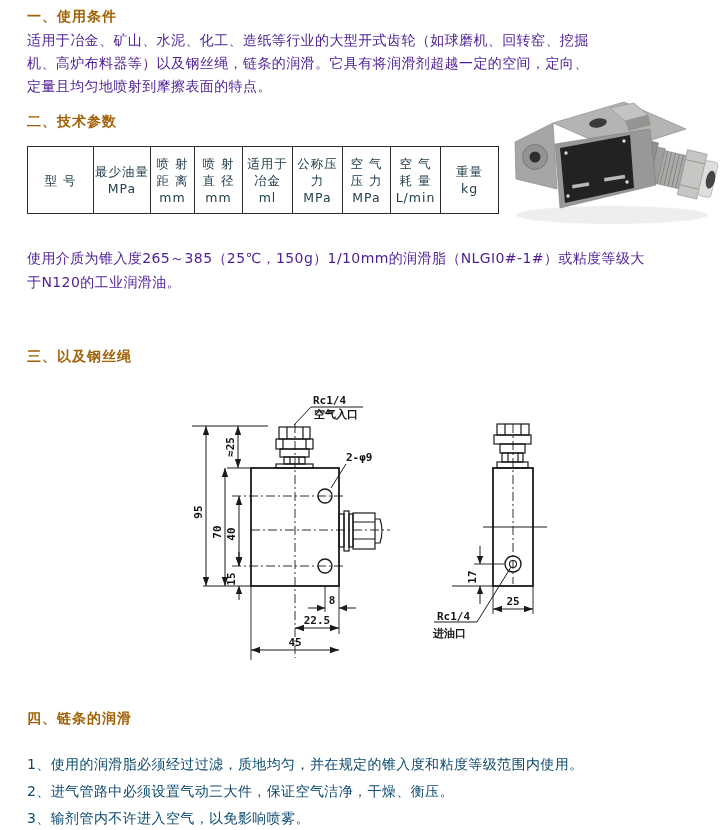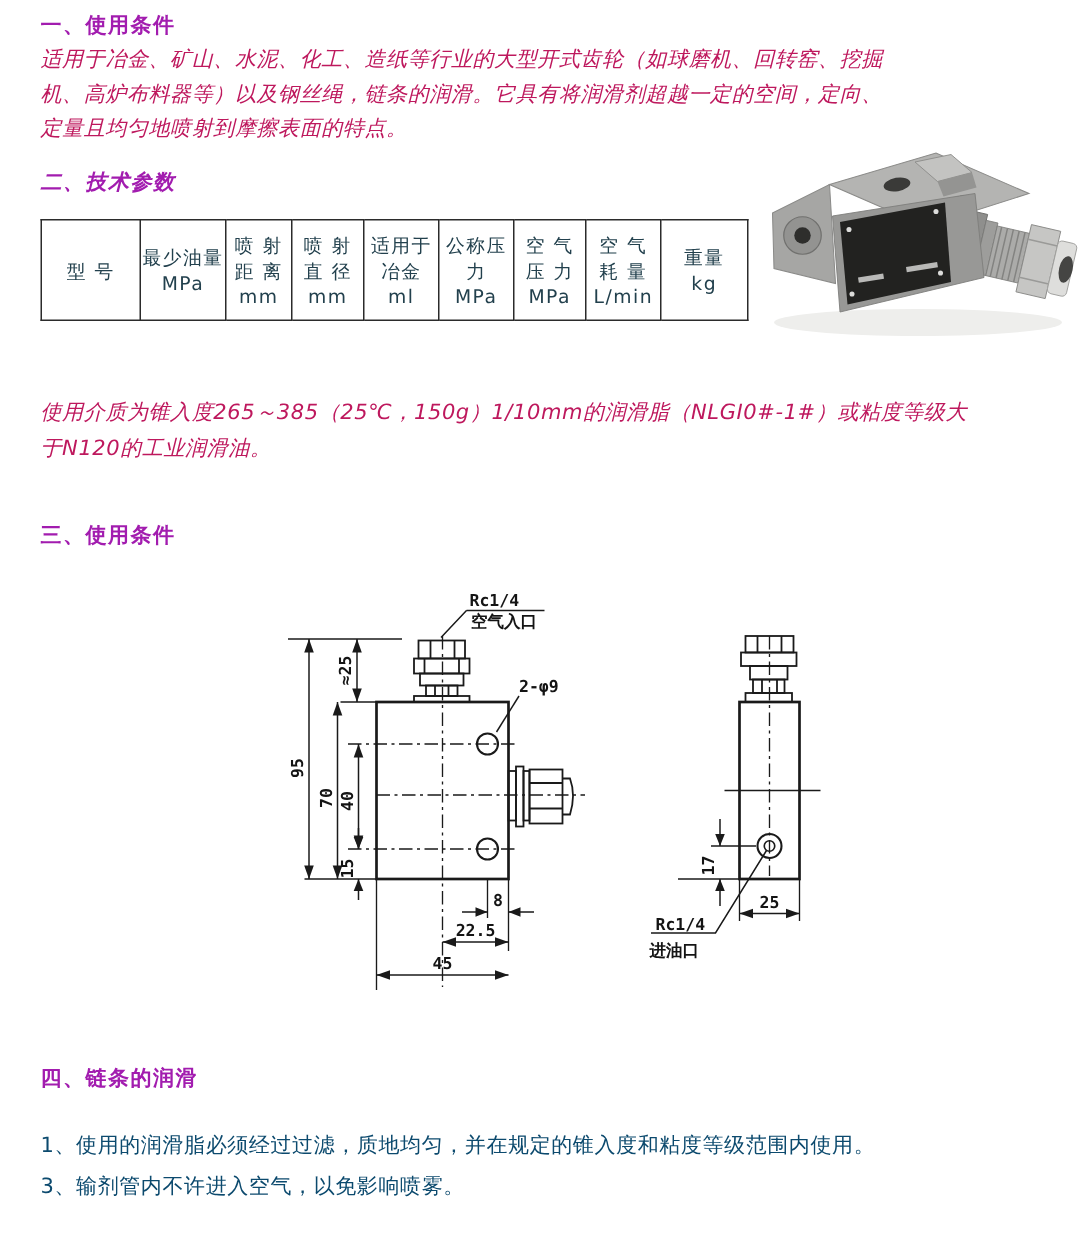--- a/index.html
+++ b/index.html
@@ -1,42 +1,42 @@
 <!DOCTYPE html>
 <html><head>
 <meta charset="utf-8">
 <style>
   html,body{margin:0;padding:0;}
   body{
     width:725px;height:830px;position:relative;background:#ffffff;
     font-family:"DejaVu Sans", sans-serif;color:#2b505f;overflow:hidden;
   }
   .abs{position:absolute;}
-  .heading{font-size:14px;font-weight:bold;color:#a21caf;letter-spacing:1px;}
-  .para{font-size:14px;line-height:23px;white-space:pre-line;letter-spacing:0.4px;color:#be185d;font-style:italic;}
+  .heading{font-size:14px;font-weight:bold;color:#a16207;letter-spacing:1px;}
+  .para{font-size:14px;line-height:23px;white-space:pre-line;letter-spacing:0.4px;color:#4c1d95;}
   table.spec{border-collapse:collapse;table-layout:fixed;width:471px;font-size:12.5px;color:#22404d;}
   table.spec th, table.spec td{border:1px solid #2b2b2b;text-align:center;vertical-align:middle;font-weight:normal;padding:0;}
   table.spec th{white-space:pre-line;line-height:17px;height:66px;letter-spacing:1px;}
   table.spec td{height:25px;font-family:"DejaVu Sans Mono","DejaVu Sans",sans-serif;}
   .items div{font-size:14px;line-height:27px;letter-spacing:0.4px;color:#0c4a6e;}
   svg text{fill:#141414;font-family:"DejaVu Sans Mono","DejaVu Sans",sans-serif;font-weight:bold;font-size:11px;}
   .dline{stroke:#1a1a1a;stroke-width:1;fill:none;}
   .thick{stroke:#1a1a1a;stroke-width:1.8;fill:none;}
   .dashdot{stroke:#1a1a1a;stroke-width:0.9;fill:none;stroke-dasharray:9 3 2 3;}
   .arr{fill:#1a1a1a;stroke:none;}
 </style>
 </head>
 <body>
 
 <div class="abs heading" style="left:27px;top:8px;">一、使用条件</div>
 <div class="abs para" style="left:27px;top:29px;width:690px;">适用于冶金、矿山、水泥、化工、造纸等行业的大型开式齿轮（如球磨机、回转窑、挖掘
 机、高炉布料器等）以及钢丝绳，链条的润滑。它具有将润滑剂超越一定的空间，定向、
 定量且均匀地喷射到摩擦表面的特点。</div>
 
-<div class="abs heading" style="left:27px;top:113px;font-style:italic;">二、技术参数</div>
+<div class="abs heading" style="left:27px;top:113px;">二、技术参数</div>
 
 <table class="spec abs" style="left:27px;top:146px;">
   <colgroup>
     <col style="width:66px">
       <col style="width:57px">
       <col style="width:44px">
       <col style="width:48px">
     <col style="width:50px">
       <col style="width:50px">
       <col style="width:48px">
@@ -101,24 +101,24 @@
       <circle cx="66" cy="58" r="1.7"></circle>
         <circle cx="124" cy="46" r="1.7"></circle>
       <circle cx="68" cy="101" r="1.7"></circle>
         <circle cx="127" cy="87" r="1.7"></circle>
     </g>
     <rect x="72" y="90" width="17" height="3.5" transform="rotate(-9 72 90)" fill="#b9b9b7"></rect>
     <rect x="104" y="83" width="21" height="3.5" transform="rotate(-9 104 83)" fill="#b9b9b7"></rect>
   </g>
 </svg>
 
-<div class="abs para" style="left:27px;top:246px;width:690px;line-height:24px;margin-top:17px;">使用介质为锥入度265～385（25℃，150g）1/10mm的润滑脂（NLGI0#-1#）或粘度等级大
+<div class="abs para" style="left:27px;top:246px;width:690px;line-height:24px;">使用介质为锥入度265～385（25℃，150g）1/10mm的润滑脂（NLGI0#-1#）或粘度等级大
 于N120的工业润滑油。</div>
 
-<div class="abs heading" style="left:27px;top:348px;">三、使用条件</div>
+<div class="abs heading" style="left:27px;top:348px;">三、以及钢丝绳</div>
 
 <svg class="abs" style="left:165px;top:385px;" width="560" height="290" viewBox="165 385 560 290">
 
   <g>
 
     <rect x="251" y="468" width="88" height="118" class="thick"></rect>
 
     <path d="M295,424 V658" class="dashdot"></path>
     <path d="M232,496 H345" class="dashdot"></path>
     <path d="M232,566 H345" class="dashdot"></path>
@@ -242,14 +242,15 @@
       <path d="M434,622 H477 L511,567" class="dline"></path>
       <text x="437" y="620">Rc1/4</text>
       <text x="433" y="637" style="font-family:'DejaVu Sans',sans-serif">进油口</text>
     </g>
   </g>
 </svg>
 
 <div class="abs heading" style="left:27px;top:710px;">四、链条的润滑</div>
 <div class="abs items" style="left:27px;top:751px;width:690px;">
   <div>1、使用的润滑脂必须经过过滤，质地均匀，并在规定的锥入度和粘度等级范围内使用。</div>
+  <div>2、进气管路中必须设置气动三大件，保证空气洁净，干燥、衡压。</div>
   <div>3、输剂管内不许进入空气，以免影响喷雾。</div>
 </div>
 
 </body></html>

